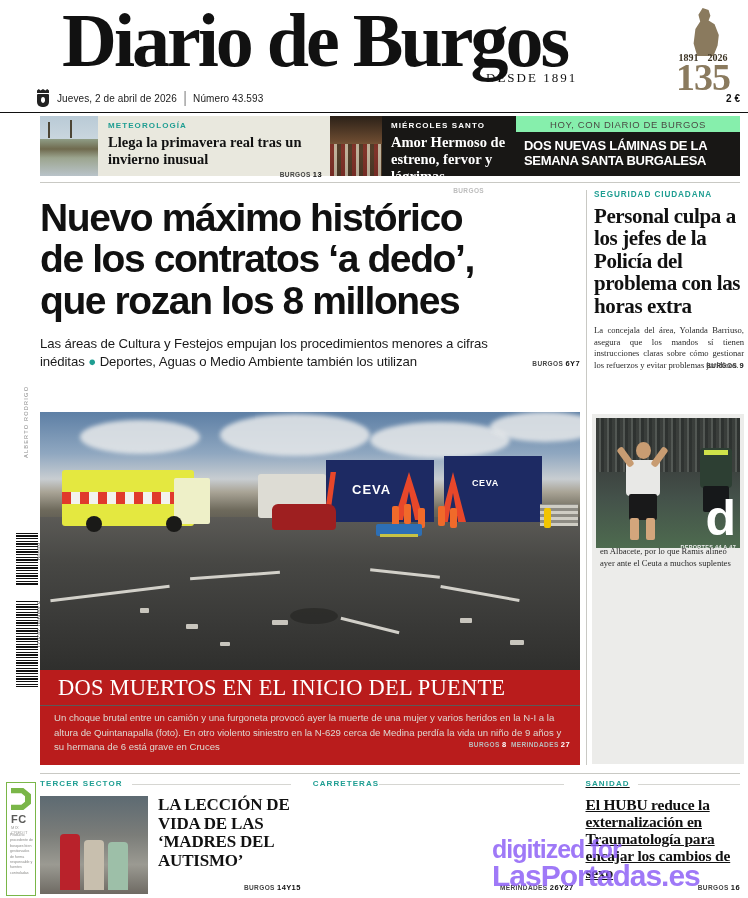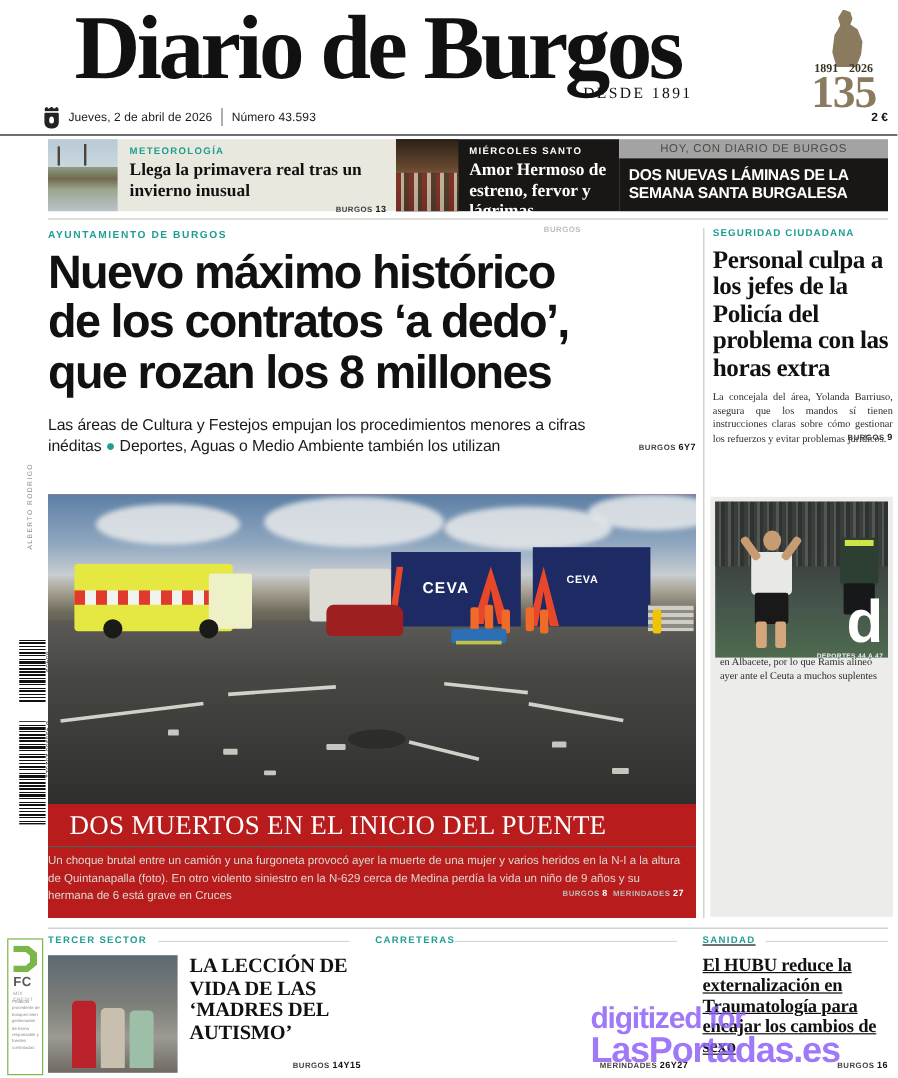--- a/index.html
+++ b/index.html
@@ -103,21 +103,21 @@
     background:linear-gradient(#2b2118,#6a4a30 42%,#8d6b44 58%,#3a2b1e);
   }
   .ts-santo-photo::after{content:"";position:absolute;left:0;top:28px;width:52px;height:32px;
     background:repeating-linear-gradient(90deg,#7e2b25 0 4px,#c8bda8 4px 7px,#4a3725 7px 11px);opacity:.85;}
   .ts-santo-text{flex:1;padding:5px 6px 0 9px;}
   .kicker-white{color:#fff;font-size:8px;font-weight:bold;letter-spacing:1.1px;text-transform:uppercase;}
   .ts-santo .ts-head{color:#fff;}
   .ts-santo .pageref{color:#bdbdbd;}
   .ts-santo .pageref b{color:#fff;}
 
-  .ts-hoy{width:224px;height:60px;background:#a3a3a3;}
+  .ts-hoy{width:224px;height:60px;background:#86efac;}
   .ts-hoy-label{
     height:16px;display:flex;align-items:center;justify-content:center;
     font-size:9.5px;color:#4a4a44;letter-spacing:0.6px;
   }
   .ts-hoy-box{
     height:44px;background:#181715;color:#fff;display:flex;align-items:center;
     padding:0 8px;
   }
   .ts-hoy-box div{
     font-family:"Liberation Sans", sans-serif;font-size:13px;font-weight:bold;line-height:1.12;
@@ -187,21 +187,21 @@
 
   .photo-caption{
     position:absolute;left:0;top:258px;width:540px;height:95px;padding:0;
   }
   .pc-title{
     padding:5px 0 4px 18px;
     font-family:"Liberation Serif", serif;font-size:22.5px;color:#fff;letter-spacing:0.2px;
     border-bottom:1px solid #5a5a58;
   }
   .pc-body{
-    padding:5px 10px 0 0;color:#ddd9d2;font-size:9.6px;line-height:1.52;position:relative;
+    padding:5px 10px 0 14px;color:#ddd9d2;font-size:9.6px;line-height:1.52;position:relative;
   }
   .pc-body .pageref{position:absolute;right:10px;bottom:4px;color:#bbb;}
   .pc-body .pageref b{color:#fff;}
 
   
   .vsep{position:absolute;left:586px;top:190px;width:1px;height:575px;background:#c9c9c4;}
   .rightcol{position:absolute;left:594px;top:190px;width:150px;}
   .rightcol .kicker-teal{font-size:8.2px;letter-spacing:0.9px;}
   .rightcol h2{
     margin:6px 0 0 0;
@@ -360,21 +360,20 @@
 
   <div class="rail">
     <div class="credit-vert">ALBERTO RODRIGO</div>
     <div class="bc bc1"></div>
     <div class="bc1-lbl">60409</div>
     <div class="bc bc2"></div>
     <div class="bc2-lbl">8 490900 202021</div>
   </div>
 
   <div class="lead">
-    <div class="kicker-teal">AYUNTAMIENTO DE BURGOS</div>
     <h1>
       <span>Nuevo máximo histórico</span><br>
       <span>de los contratos ‘a dedo’,</span><br>
       <span>que rozan los 8 millones</span>
     </h1>
     <div class="lead-sub">
       <span>Las áreas de Cultura y Festejos empujan los procedimientos menores a cifras inéditas </span><span class="bullet-teal">●</span><span> Deportes, Aguas o Medio Ambiente también los utilizan</span>
       <span class="pageref">
         <span>BURGOS</span> <b>6Y7</b>
       </span>

